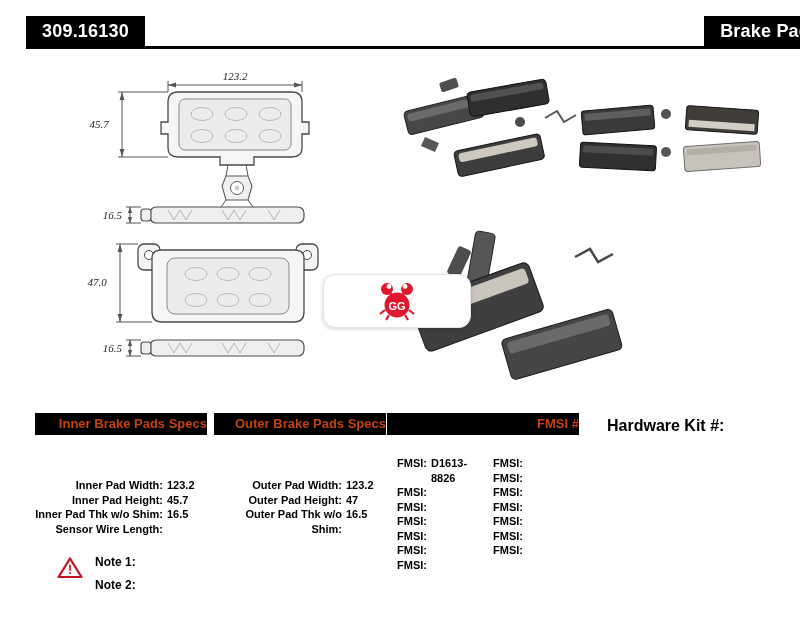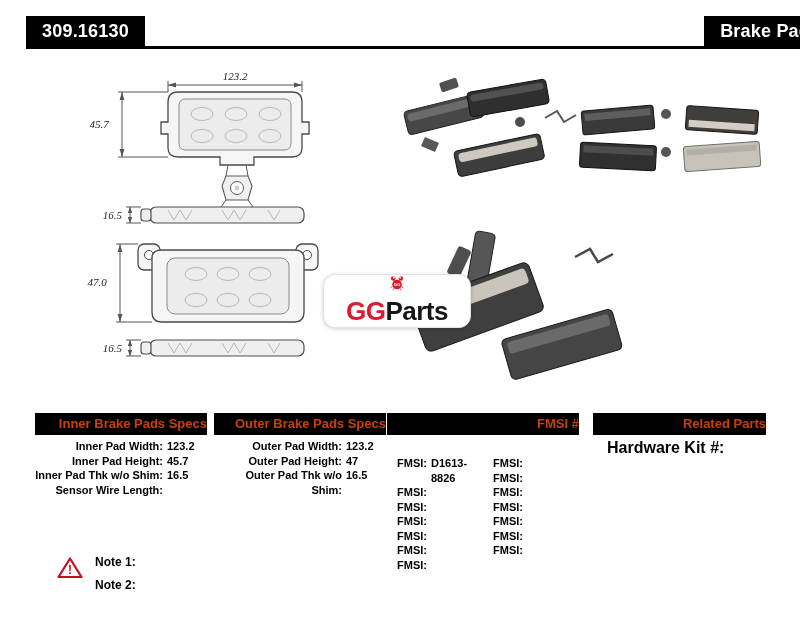--- a/index.html
+++ b/index.html
@@ -32,21 +32,21 @@
           justify-content:center; gap:5px;flex-direction:column; }
   .logo-text { font-size:26px; font-weight:bold; letter-spacing:-.5px; }
   .logo-red { color:#e0182d; }
   .logo-black { color:#16161a; }
 
   
   .specs { position:absolute; left:0; top:413px; width:800px; height:135px; font-weight:bold; }
   .spec-col { position:absolute; top:0; }
   .spec-header { background:#000; color:#c2410c; font-weight:bold; font-size:13px;
                  text-align:right; height:22px; line-height:22px; }
-  .spec-rows { padding-top:4px; }
+  .spec-rows { padding-top:4px;margin-top:39px; }
   .spec-row { display:flex; font-size:11px; line-height:14.5px; }
   .spec-row .lbl { flex:1; text-align:right; }
   .spec-row .val { width:44px; text-align:left; padding-left:4px; }
   .fmsi-grid { display:flex; padding-top:21px; }
   .fmsi-sub { width:50%; }
   .fmsi-row { display:flex; font-size:11px; line-height:14.5px; }
   .fmsi-row .fm-lbl { width:40px; text-align:right; }
   .fmsi-row .fm-val { flex:1; text-align:left; padding-left:4px; }
   .related-row { font-size:16px; line-height:15px; padding:5px 0 0 14px; text-align:left; }
 
@@ -221,23 +221,20 @@
       <circle cx="28" cy="6.5" r="2.4" fill="#ffffff"></circle>
       <line x1="13" y1="13" x2="17" y2="17" stroke="#e0182d" stroke-width="2.4"></line>
       <line x1="27" y1="13" x2="23" y2="17" stroke="#e0182d" stroke-width="2.4"></line>
       <circle cx="20" cy="25" r="12.5" fill="#e0182d"></circle>
       <line x1="8" y1="30" x2="3" y2="34" stroke="#e0182d" stroke-width="2.2"></line>
       <line x1="32" y1="30" x2="37" y2="34" stroke="#e0182d" stroke-width="2.2"></line>
       <line x1="12" y1="35" x2="9" y2="40" stroke="#e0182d" stroke-width="2.2"></line>
       <line x1="28" y1="35" x2="31" y2="40" stroke="#e0182d" stroke-width="2.2"></line>
       <text x="20" y="29.5" text-anchor="middle" font-size="11" font-weight="bold" fill="#ffffff">GG</text>
     </svg>
-    <div class="logo-text">
-      <span class="logo-red">GG</span><span class="logo-black">Parts</span>
-    </div>
   </div>
 
   <div class="specs">
 
     <div class="spec-col" style="left:35px;width:172px;">
       <div class="spec-header">Inner Brake Pads Specs</div>
       <div class="spec-rows">
         <div class="spec-row">
           <span class="lbl">Inner Pad Width:</span>
           <span class="val">123.2</span>
@@ -335,21 +332,20 @@
             </div>
           <div class="fmsi-row">
               <span class="fm-lbl">FMSI:</span>
               <span class="fm-val"></span>
             </div>
         </div>
       </div>
     </div>
 
     <div class="spec-col" style="left:593px;width:173px;">
-      <div class="spec-header">Related Parts</div>
       <div class="related-row">
         <span>Hardware Kit #:</span>
         <span></span>
       </div>
     </div>
   </div>
 
   <svg class="warn" width="26" height="24" viewBox="0 0 26 24">
     <polygon points="13,2.5 24.5,21 1.5,21" fill="#fefefe" stroke="#c1121f" stroke-width="2.2" stroke-linejoin="round"></polygon>
     <text x="13" y="18" text-anchor="middle" font-size="12" font-weight="bold" fill="#c1121f">!</text>

